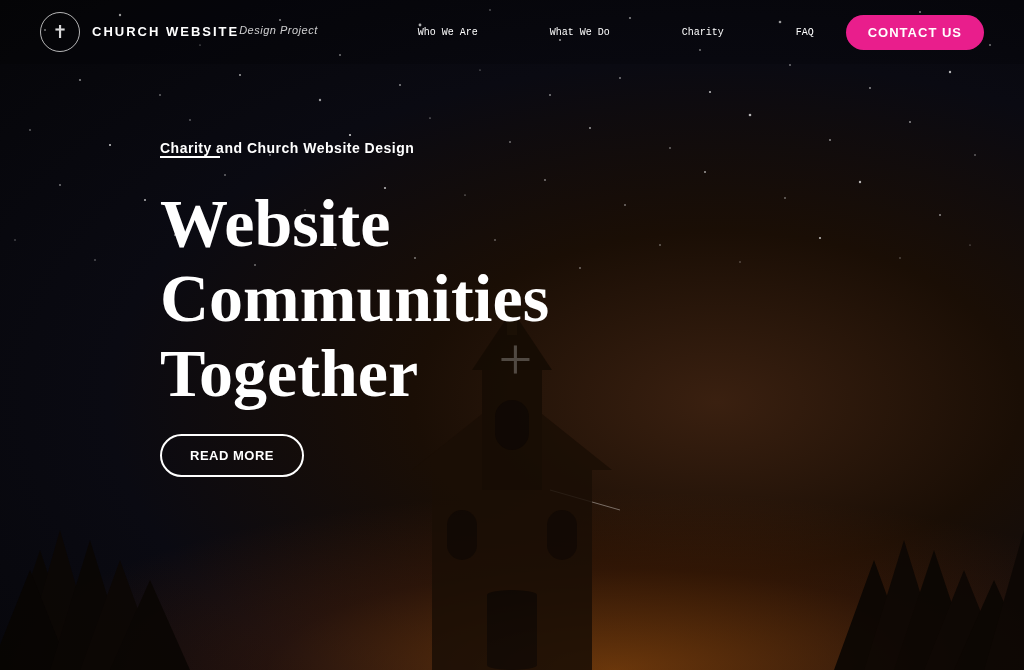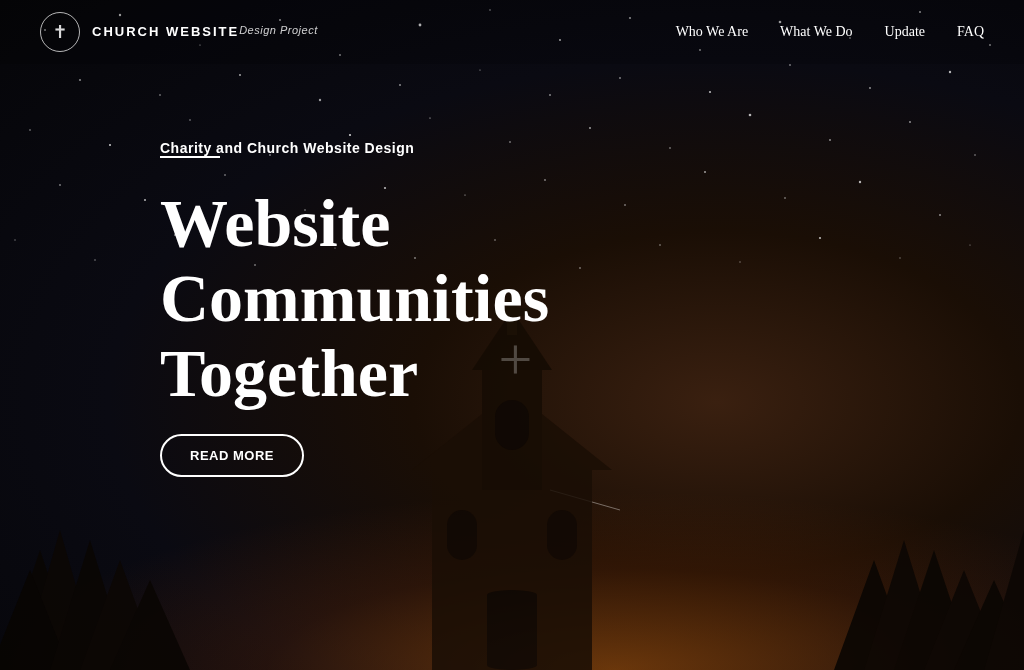--- a/index.html
+++ b/index.html
@@ -120,26 +120,27 @@
     }
 
     nav {
       display: flex;
       align-items: center;
       gap: 32px;
     }
 
     .nav-link {
       color: white;
-      font-family: Liberation Serif, serif;
-      font-size: 14px;
+      font-family: Liberation Mono, monospace;
+      font-size: 10px;
       text-decoration: none;
       font-weight: 400;
       cursor: pointer;
       white-space: nowrap;
+      margin-left: 40px;
     }
 
     .contact-btn {
       background: #e91e8c;
       color: white;
       border: none;
       padding: 10px 22px;
       border-radius: 25px;
       font-family: Arial, sans-serif;
       font-size: 13px;
@@ -351,22 +352,23 @@
     </div>
     <div class="logo-text">
       <span class="logo-title">CHURCH WEBSITE</span>
       <span class="logo-subtitle">Design Project</span>
     </div>
   </div>
 
   <nav>
     <a class="nav-link" href="#">Who We Are</a>
     <a class="nav-link" href="#">What We Do</a>
-    <a class="nav-link" href="#">Update</a>
+    <a class="nav-link" href="#">Charity</a>
     <a class="nav-link" href="#">FAQ</a>
+    <button class="contact-btn">CONTACT US</button>
   </nav>
 </header>
 
 <div class="hero-content">
   <div class="hero-subtitle">Charity and Church Website Design</div>
   <div class="hero-divider"></div>
   <h1 class="hero-title">
     <span>Website Communities</span><br>
     <span>Together</span>
   </h1>

